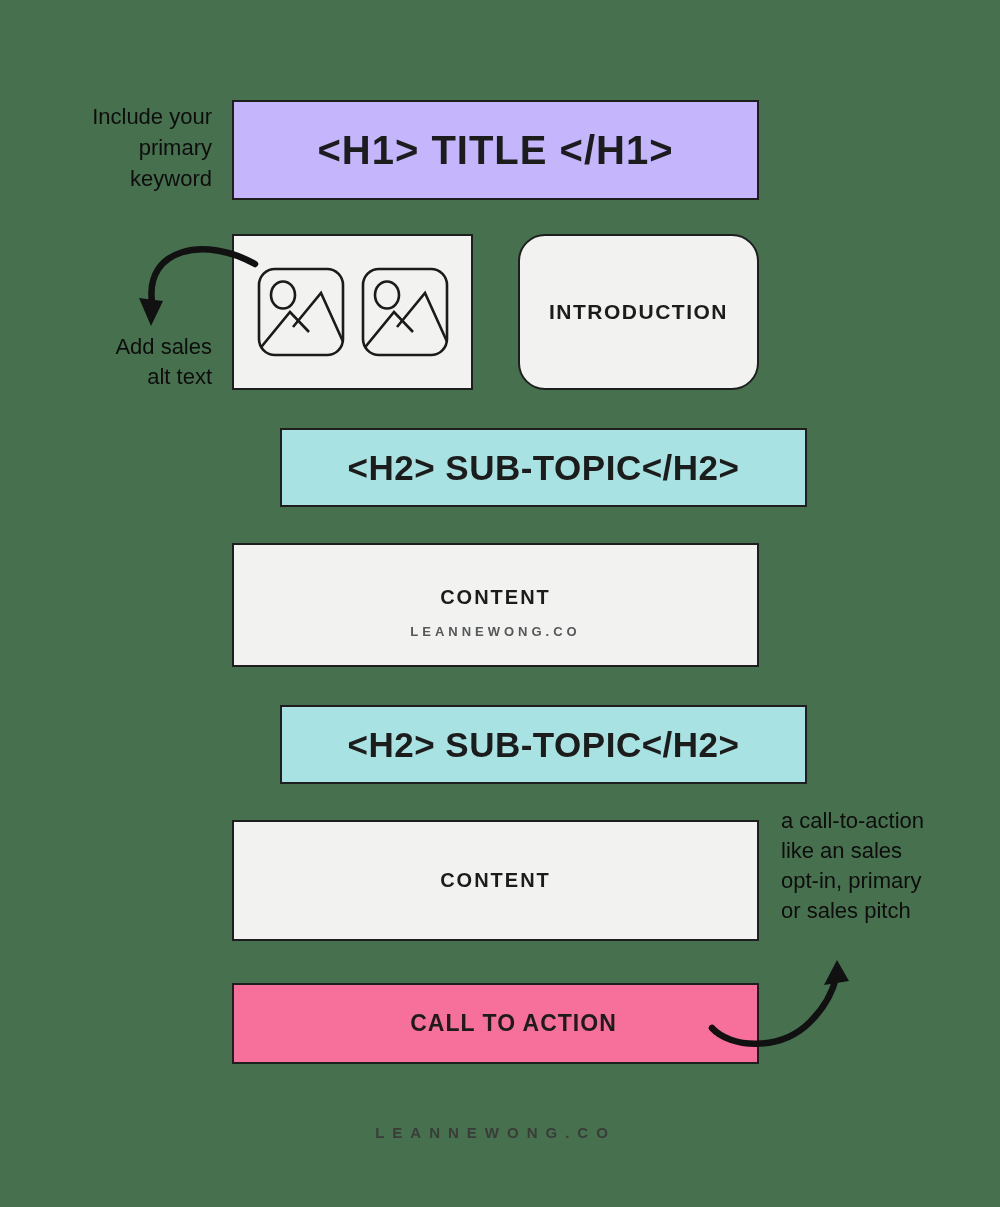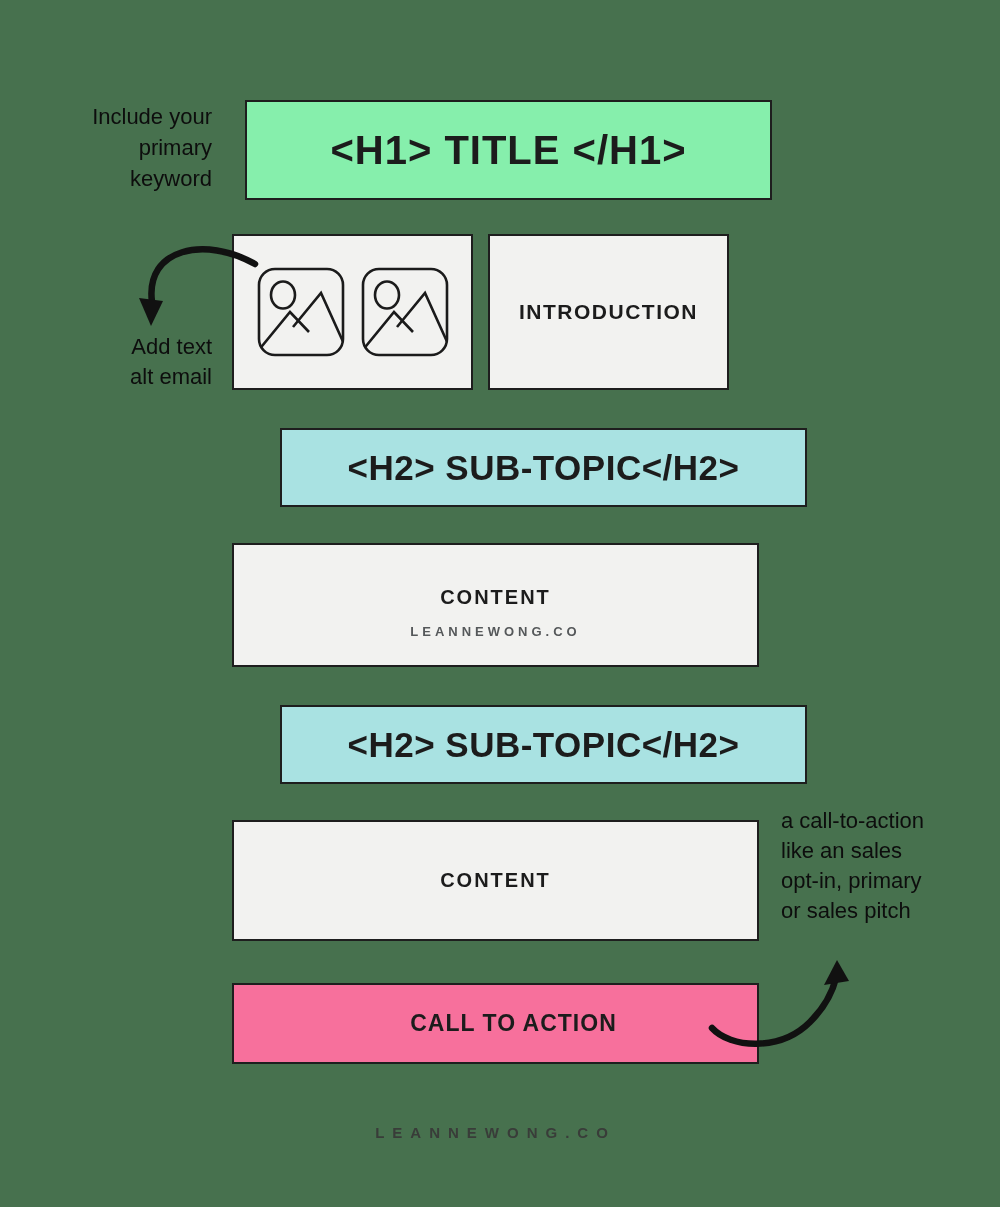--- a/index.html
+++ b/index.html
@@ -11,29 +11,29 @@
     overflow:hidden;
   }
   .box{
     position:absolute;
     border:2px solid #1E1E1E;
     box-sizing:border-box;
     display:flex;align-items:center;justify-content:center;
     color:#1C1C1C;
   }
   .box.gray{background:#F2F2F0;}
-  .box.yellow{background:#86efac;margin-left:13px;}
+  .box.yellow{background:#c4b5fd;}
   .box.teal{background:#A9E2E2;margin-left:48px;}
   .box.pink{background:#F7709C;padding-left:36px;}
 
   .h1-box{left:232px;top:100px;width:527px;height:100px;}
   .h1-label{font-size:40px;font-weight:700;letter-spacing:1px;white-space:nowrap;}
 
   .images-box{left:232px;top:234px;width:241px;height:156px;gap:16px;}
-  .intro-box{left:488px;top:234px;width:241px;height:156px;}
+  .intro-box{left:518px;top:234px;width:241px;height:156px;border-radius:27px;}
   .intro-label{font-size:21px;font-weight:700;letter-spacing:1.5px;}
 
   .h2a-box{left:232px;top:428px;width:527px;height:79px;}
   .h2b-box{left:232px;top:705px;width:527px;height:79px;}
   .h2-label{font-size:35px;font-weight:700;letter-spacing:0.5px;white-space:nowrap;}
 
   .content1-box{left:232px;top:543px;width:527px;height:124px;flex-direction:column;padding-top:14px;}
   .content2-box{left:232px;top:820px;width:527px;height:121px;}
   .content-label{font-size:20px;font-weight:700;letter-spacing:2px;}
   .watermark{font-size:13px;font-weight:700;letter-spacing:4px;color:#55585A;margin-top:15px;}
@@ -111,22 +111,22 @@
   <div class="box gray intro-box">
     <span class="intro-label">INTRODUCTION</span>
   </div>
 
   <svg class="arrow-svg arrow1" width="145" height="110" viewBox="0 0 145 110">
     <path d="M130 32 C 80 4, 20 16, 27 70" fill="none" stroke="#111111" stroke-width="6.5" stroke-linecap="round"></path>
     <polygon points="14,66 26,94 38,69" fill="#111111"></polygon>
   </svg>
 
   <div class="note note-alt">
-    <div>Add text</div>
-    <div>alt email</div>
+    <div>Add sales</div>
+    <div>alt text</div>
   </div>
 
   <div class="box teal h2a-box">
     <span class="h2-label">&lt;H2&gt; SUB-TOPIC&lt;/H2&gt;</span>
   </div>
 
   <div class="box gray content1-box">
     <span class="content-label">CONTENT</span>
     <span class="watermark">LEANNEWONG.CO</span>
   </div>

